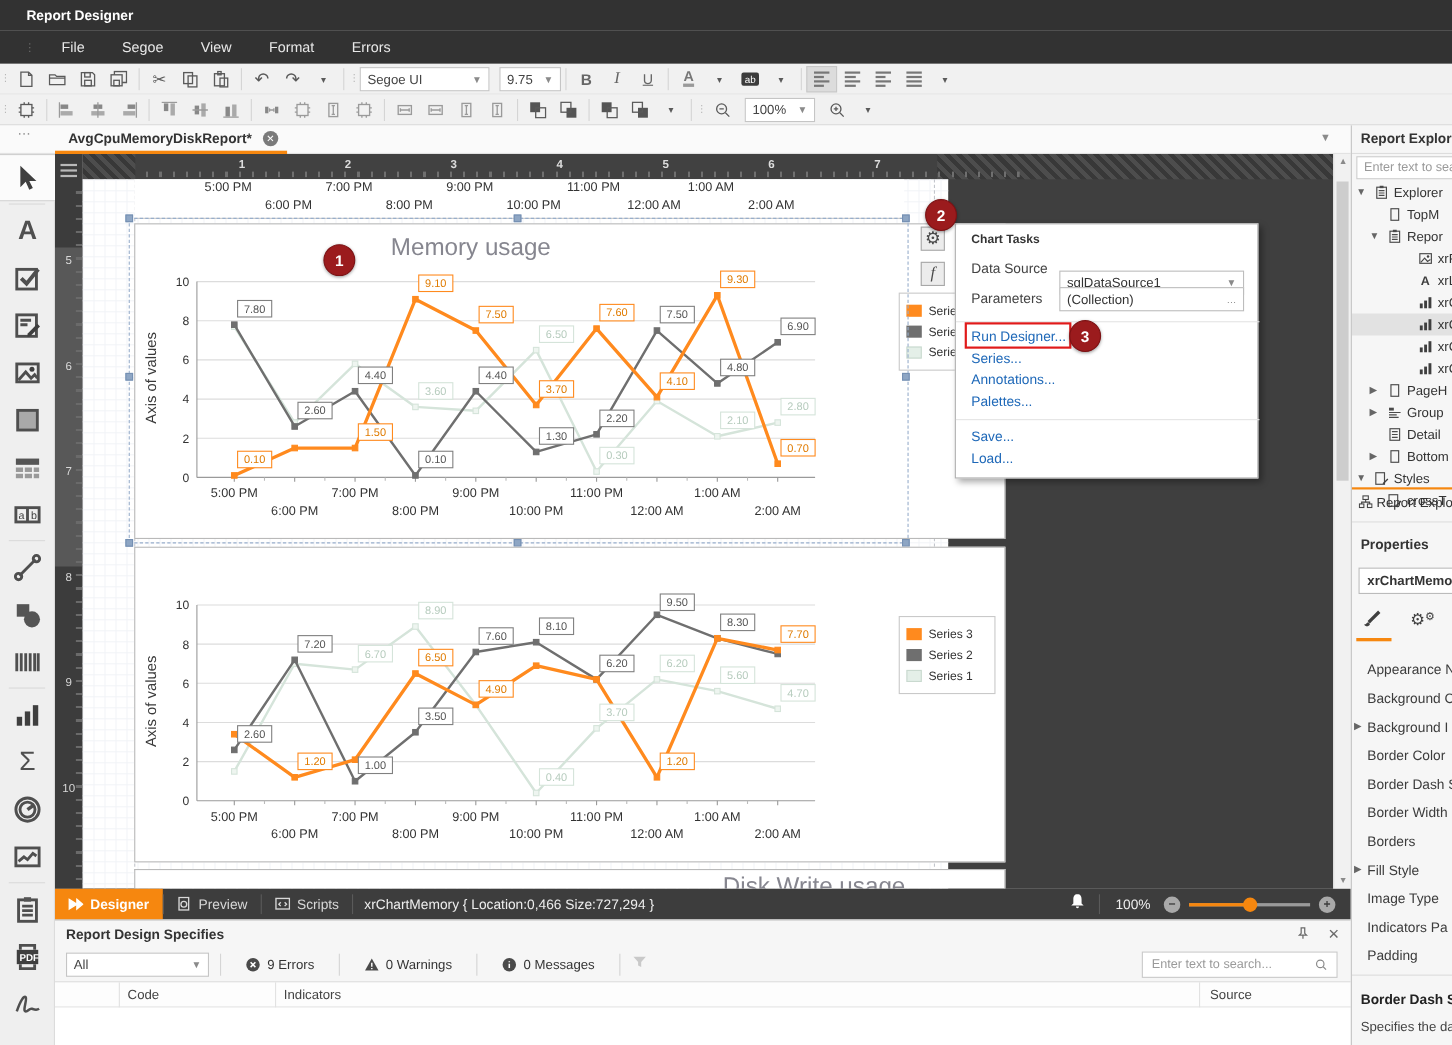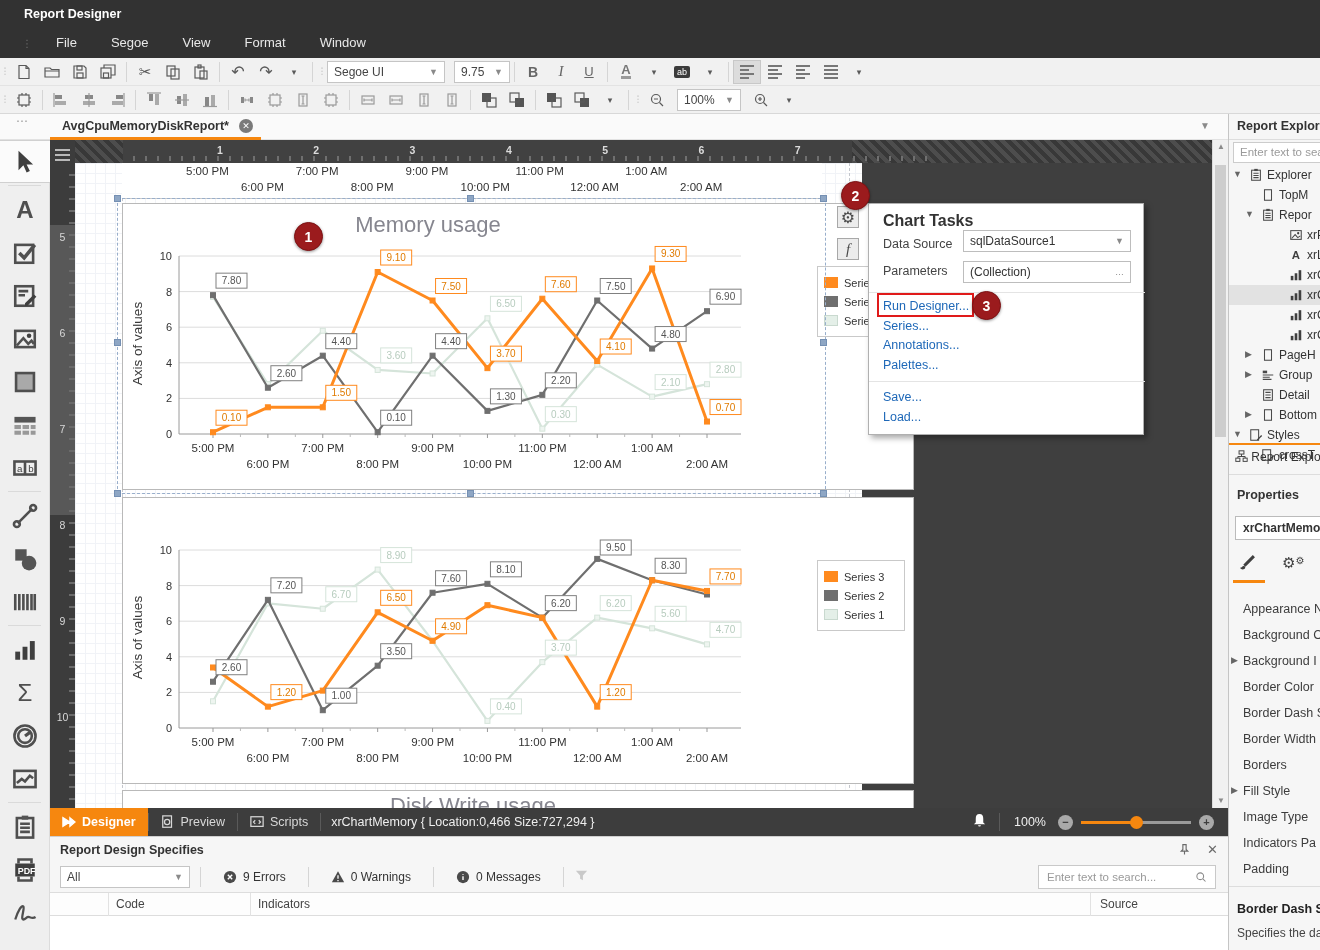--- a/index.html
+++ b/index.html
@@ -75,21 +75,21 @@
 .legend .sw { width:14px; height:11px; margin-right:6px; border:1px solid transparent; }
 .legend .lt { font-size:11px; color:#333; }
 .selrect { position:absolute; border:1px dashed #98aecb; }
 .handle { position:absolute; width:7px; height:7px; background:#8ea6c4; border:1px solid #7590b3; }
 
 .smartbtn { position:absolute; width:22px; height:22px; background:#ececec; border:1px solid #a8a8a8; display:flex; align-items:center; justify-content:center; color:#4a4a4a; }
 .smartbtn.fx { font-family:"Liberation Serif",serif; font-style:italic; font-size:15px; }
 
 
 .ctpop { left:868px; top:203px; width:276px; height:232px; background:#fff; border:1px solid #b0b0b0; box-shadow:3px 3px 6px rgba(0,0,0,.35); z-index:10; }
-.ctpop .ti { position:absolute; left:14px; top:8px; font-size:16px; font-weight:bold; color:#333; }
+.ctpop .ti { position:absolute; left:14px; top:8px; font-size:11px; font-weight:bold; color:#333; }
 .ctpop .flab { position:absolute; left:14px; font-size:12.5px; color:#444; }
 .ctpop .fcombo { position:absolute; left:94px; width:168px; height:22px; background:#fff; border:1px solid #bdbdbd; font-size:12px; color:#333; display:flex; align-items:center; padding:0 6px; }
 .ctpop .fcombo .car { margin-left:auto; color:#8a8a8a; font-size:9px; }
 .ctpop .sep { position:absolute; left:0; width:276px; height:1px; background:#e4e4e4; }
 .ctpop .lnk { position:absolute; left:14px; font-size:12.5px; color:#1e68b8; }
 .redbox { left:877px; top:293px; width:97px; height:24px; border:2px solid #e01a1a; z-index:12; }
 .callout { width:29px; height:29px; border-radius:50%; background:#9b1b1d; color:#fff; font-size:14px; font-weight:bold; display:flex; align-items:center; justify-content:center; z-index:20; box-shadow:0 1px 3px rgba(0,0,0,.4); border:1px solid #7d1214; }
 
 
 .vscroll { left:1212px; top:140px; width:16px; height:668px; background:#f1f1f1; border-left:1px solid #dcdcdc; }
@@ -160,21 +160,21 @@
 <body>
 
 <div id="app">
 
   <div class="abs titlebar">
     <span>Report Designer</span>
   </div>
 
   <div class="abs menubar">
     <span class="grip">⋮</span>
-    <span id="menu-items"><span class="menu-item">File</span><span class="menu-item">Segoe</span><span class="menu-item">View</span><span class="menu-item">Format</span><span class="menu-item">Window</span></span>
+    <span id="menu-items"><span class="menu-item">File</span><span class="menu-item">Segoe</span><span class="menu-item">View</span><span class="menu-item">Format</span><span class="menu-item">Errors</span></span>
   </div>
 
   <div class="abs toolbar tb1" id="tb1">
       <div class="tbgrip">⋮</div>
       <span class="tbtn">
         <svg viewBox="0 0 16 16">
           <path d="M3 1.5 L10 1.5 L13 4.5 L13 14.5 L3 14.5 Z M10 1.5 L10 4.5 L13 4.5"></path>
         </svg>
       </span>
       <span class="tbtn">
@@ -895,32 +895,32 @@
               <span class="lt">Series 2</span>
             </div>
             <div class="le">
               <span class="sw" style="background: rgb(228, 239, 232); border-color: rgb(201, 217, 207);"></span>
               <span class="lt">Series 1</span>
             </div>
           </div>
         </div>
 
       <div class="chartblock" id="chart2" style="left:47px;top:627px;height:18px;overflow:hidden;border-bottom:none;">
-        <div class="ctitle" style="top:2px;width:700px;">Disk Write usage</div>
+        <div class="ctitle" style="top:2px;width:700px;text-align:right;">Disk Write usage</div>
       </div>
 
       <div class="smartbtn" style="left:762px;top:43px;">⚙</div>
       <div class="smartbtn fx" style="left:762px;top:75px;">f</div>
     </div>
   </div>
 
   <div class="abs ctpop">
     <div class="ti">Chart Tasks</div>
     <div class="flab" style="top:33px;">Data Source</div>
-    <div class="fcombo" style="top:26px;">
+    <div class="fcombo" style="top:42px;">
       <span>sqlDataSource1</span>
         <span class="car">▼</span>
     </div>
     <div class="flab" style="top:60px;">Parameters</div>
     <div class="fcombo" style="top:57px;">
       <span>(Collection)</span>
         <span class="car">…</span>
     </div>
     <div class="sep" style="top:88px;"></div>
     <div id="ctlinks1">

